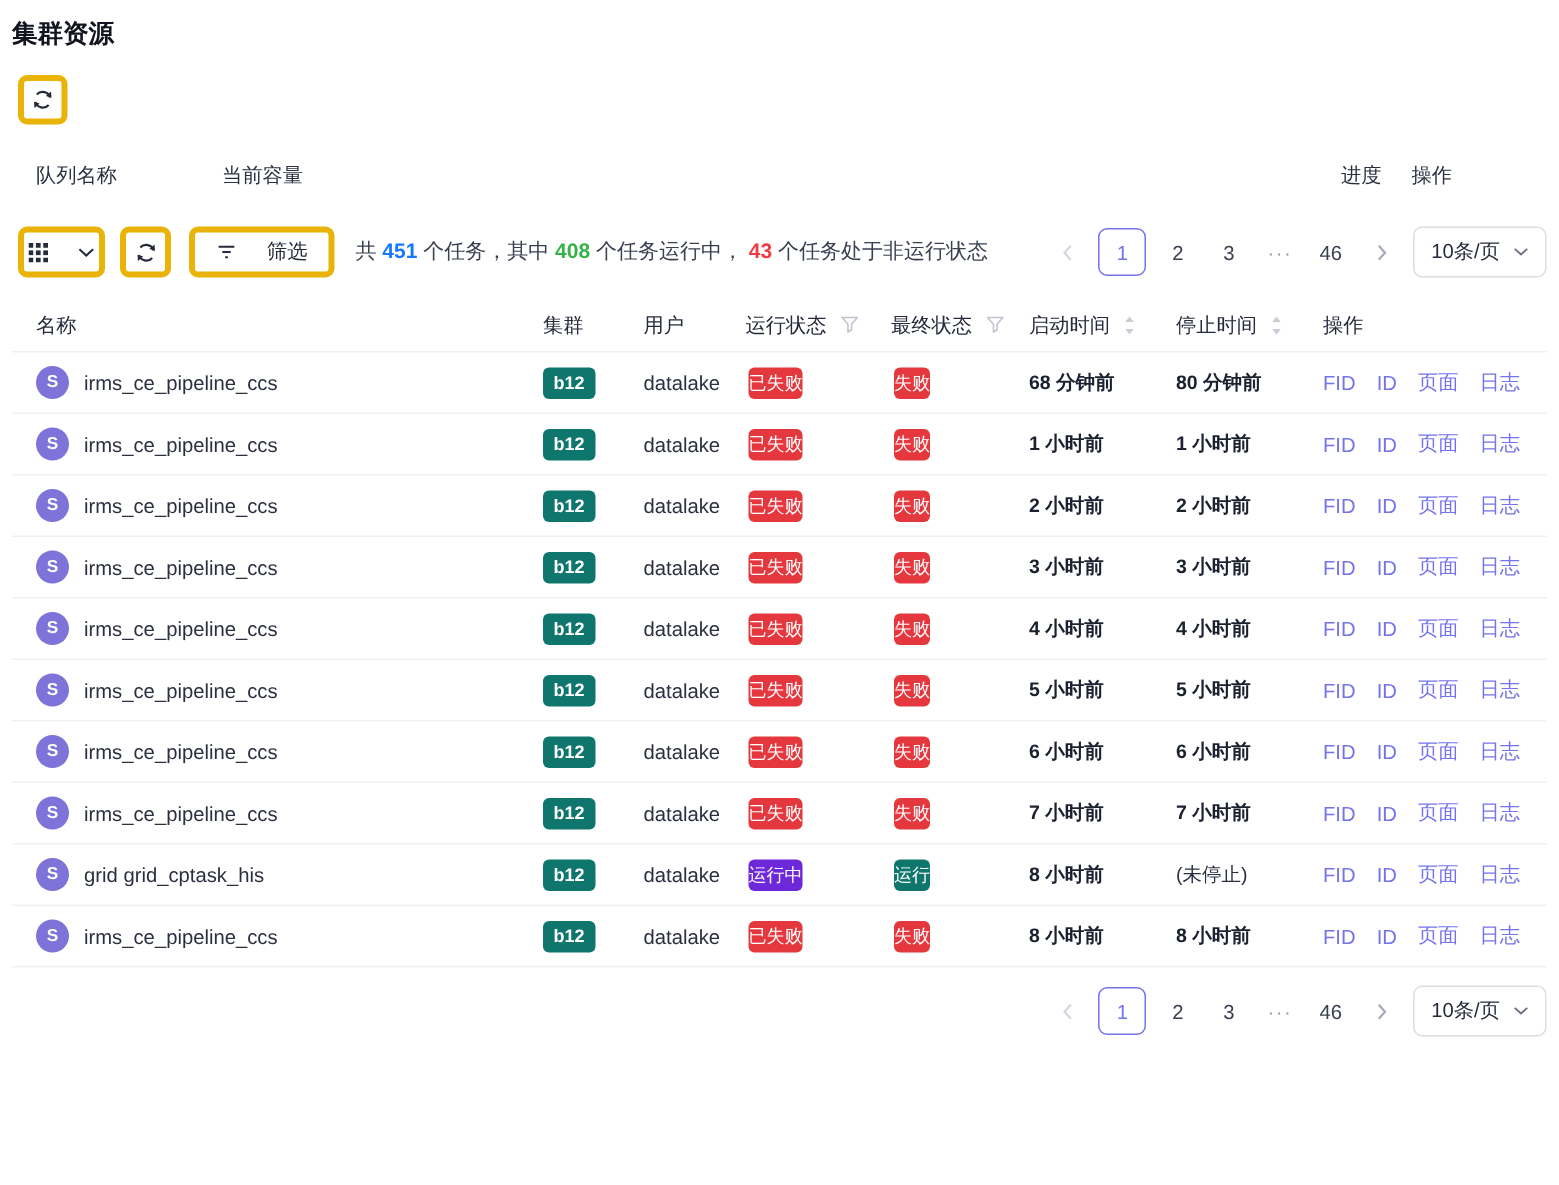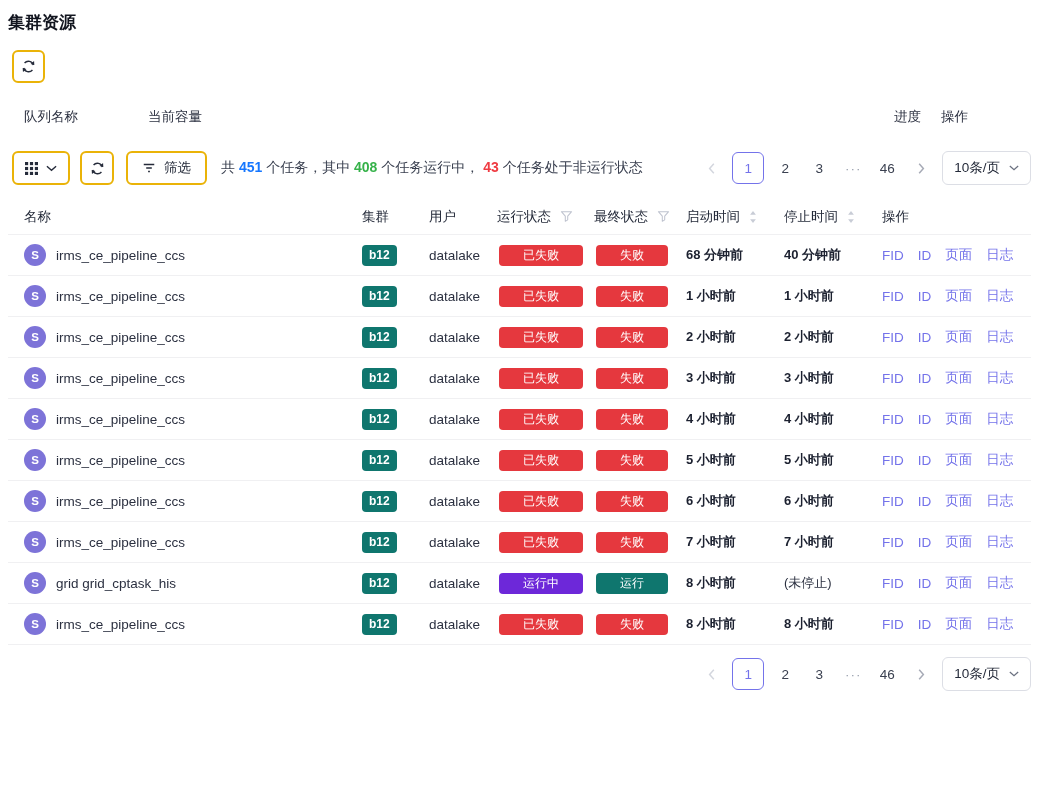--- a/index.html
+++ b/index.html
@@ -9,22 +9,22 @@
     color: #2b3040;
     font-size: 13.5px;
   }
   .page { padding: 12px 8px; }
 
   .section-title { font-size: 17px; font-weight: 700; color: #12151f; line-height: 22px; }
 
   
   .btn {
     display: inline-flex; align-items: center; justify-content: center;
-    gap: 8px; height: 34px; background: #fff;
-    border: 2px solid #eab308; border-radius: 6px;
+    gap: 20px; height: 34px; background: #fff;
+    border: 4px solid #eab308; border-radius: 6px;
     color: #252b3a; cursor: pointer; font-size: 13.5px;
   }
   .icon-btn { width: 34px; }
   .refresh-top { margin-top: 16px; margin-left: 4px; width: 33px; height: 33px; }
 
   
   .res-table { margin-top: 12px; }
   .res-header, .res-row {
     display: grid; grid-template-columns: 140px 1fr 50px 96px;
     align-items: center; height: 44px;
@@ -89,21 +89,21 @@
   .hcell:first-child, .cell.name-cell { padding-left: 16px; }
   .name-cell { gap: 10px; }
   .avatar {
     width: 22px; height: 22px; border-radius: 50%; background: #7d73d8;
     color: #fff; font-size: 11.5px; font-weight: 700;
     display: inline-flex; align-items: center; justify-content: center; flex: none;
   }
   .task-name { color: #2b3040; white-space: nowrap; overflow: hidden; text-overflow: ellipsis; }
   .badge {
     display: inline-flex; align-items: center; justify-content: center;
-    padding: 3px 24px; border-radius: 4px; color: #fff; font-size: 12px; line-height: 15px;
+    padding: 3px 0; border-radius: 4px; color: #fff; font-size: 12px; line-height: 15px;
     white-space: nowrap;
   }
   .badge-red { background: #e5383e; }
   .badge-green { background: #6d28d9; }
   .badge-cyan { background: #0f766e; }
   .cluster-badge { font-weight: 700; padding: 3px 7px; }
   .status-offset { margin-left: 2px; }
   .time-cell span { font-weight: 700; color: #1c2130; font-size: 13px; }
   .time-cell span.plain { font-weight: 400; color: #2b3040; }
   .actions-cell { gap: 14px; font-size: 13.5px; }
@@ -254,21 +254,21 @@
     <div class="cell">
       <span class="badge status-offset badge-red">已失败</span>
     </div>
     <div class="cell">
       <span class="badge status-offset badge-red">失败</span>
     </div>
     <div class="cell time-cell">
       <span>68 分钟前</span>
     </div>
     <div class="cell time-cell">
-      <span>40 分钟前</span>
+      <span>80 分钟前</span>
     </div>
     <div class="cell actions-cell">
             <a class="link">FID</a>
             <a class="link">ID</a>
             <a class="link">页面</a>
             <a class="link">日志</a>
           </div>
   </div>
 
   <div class="trow">

